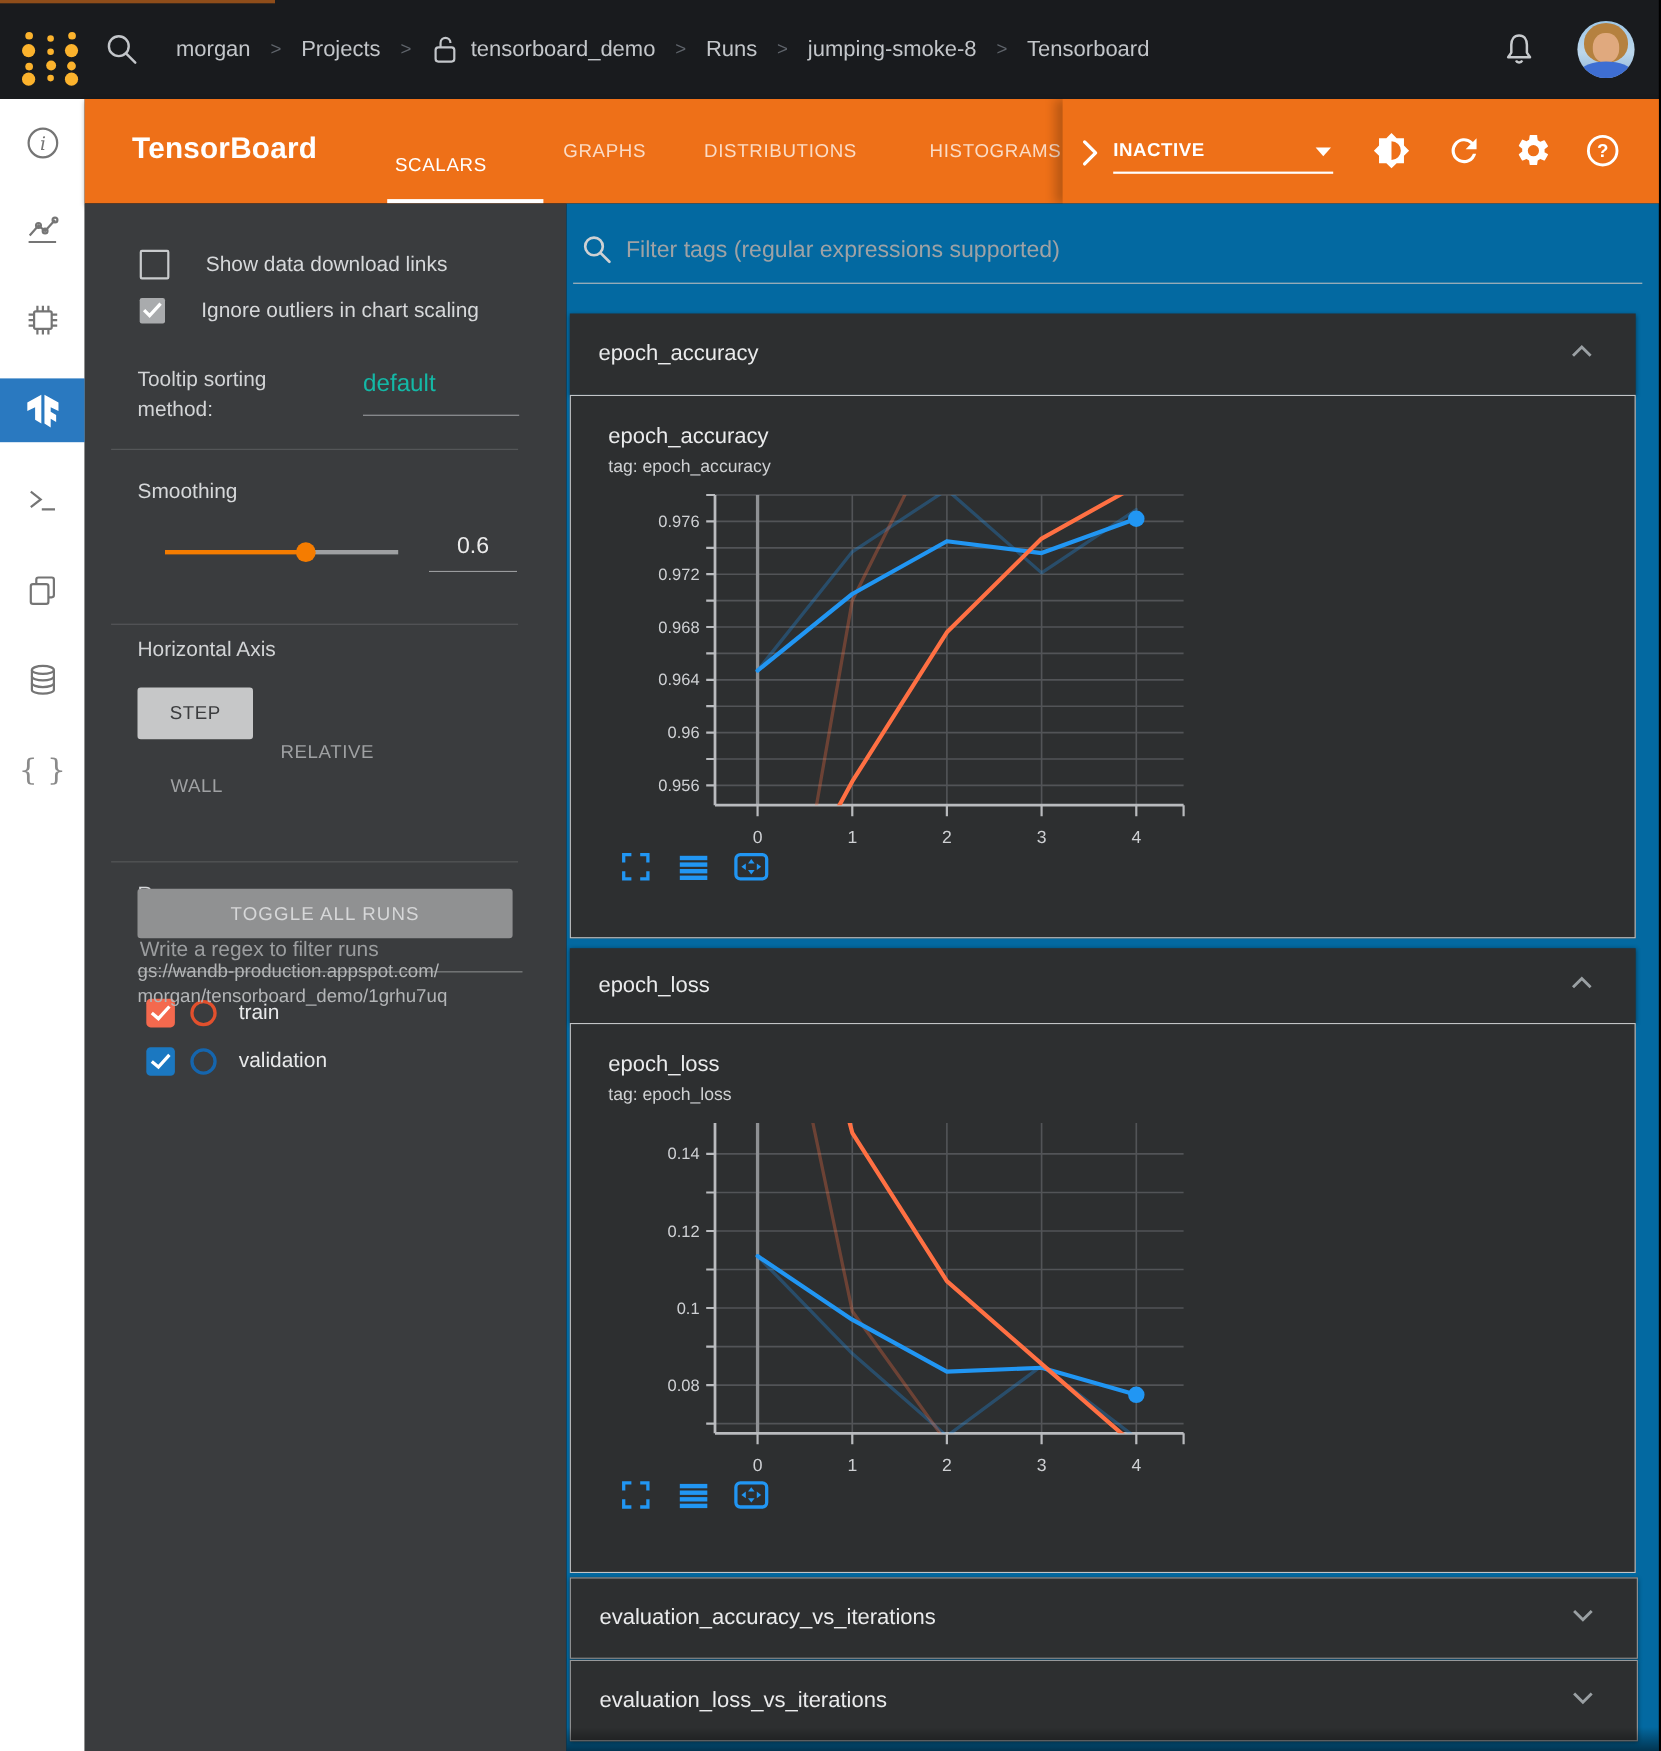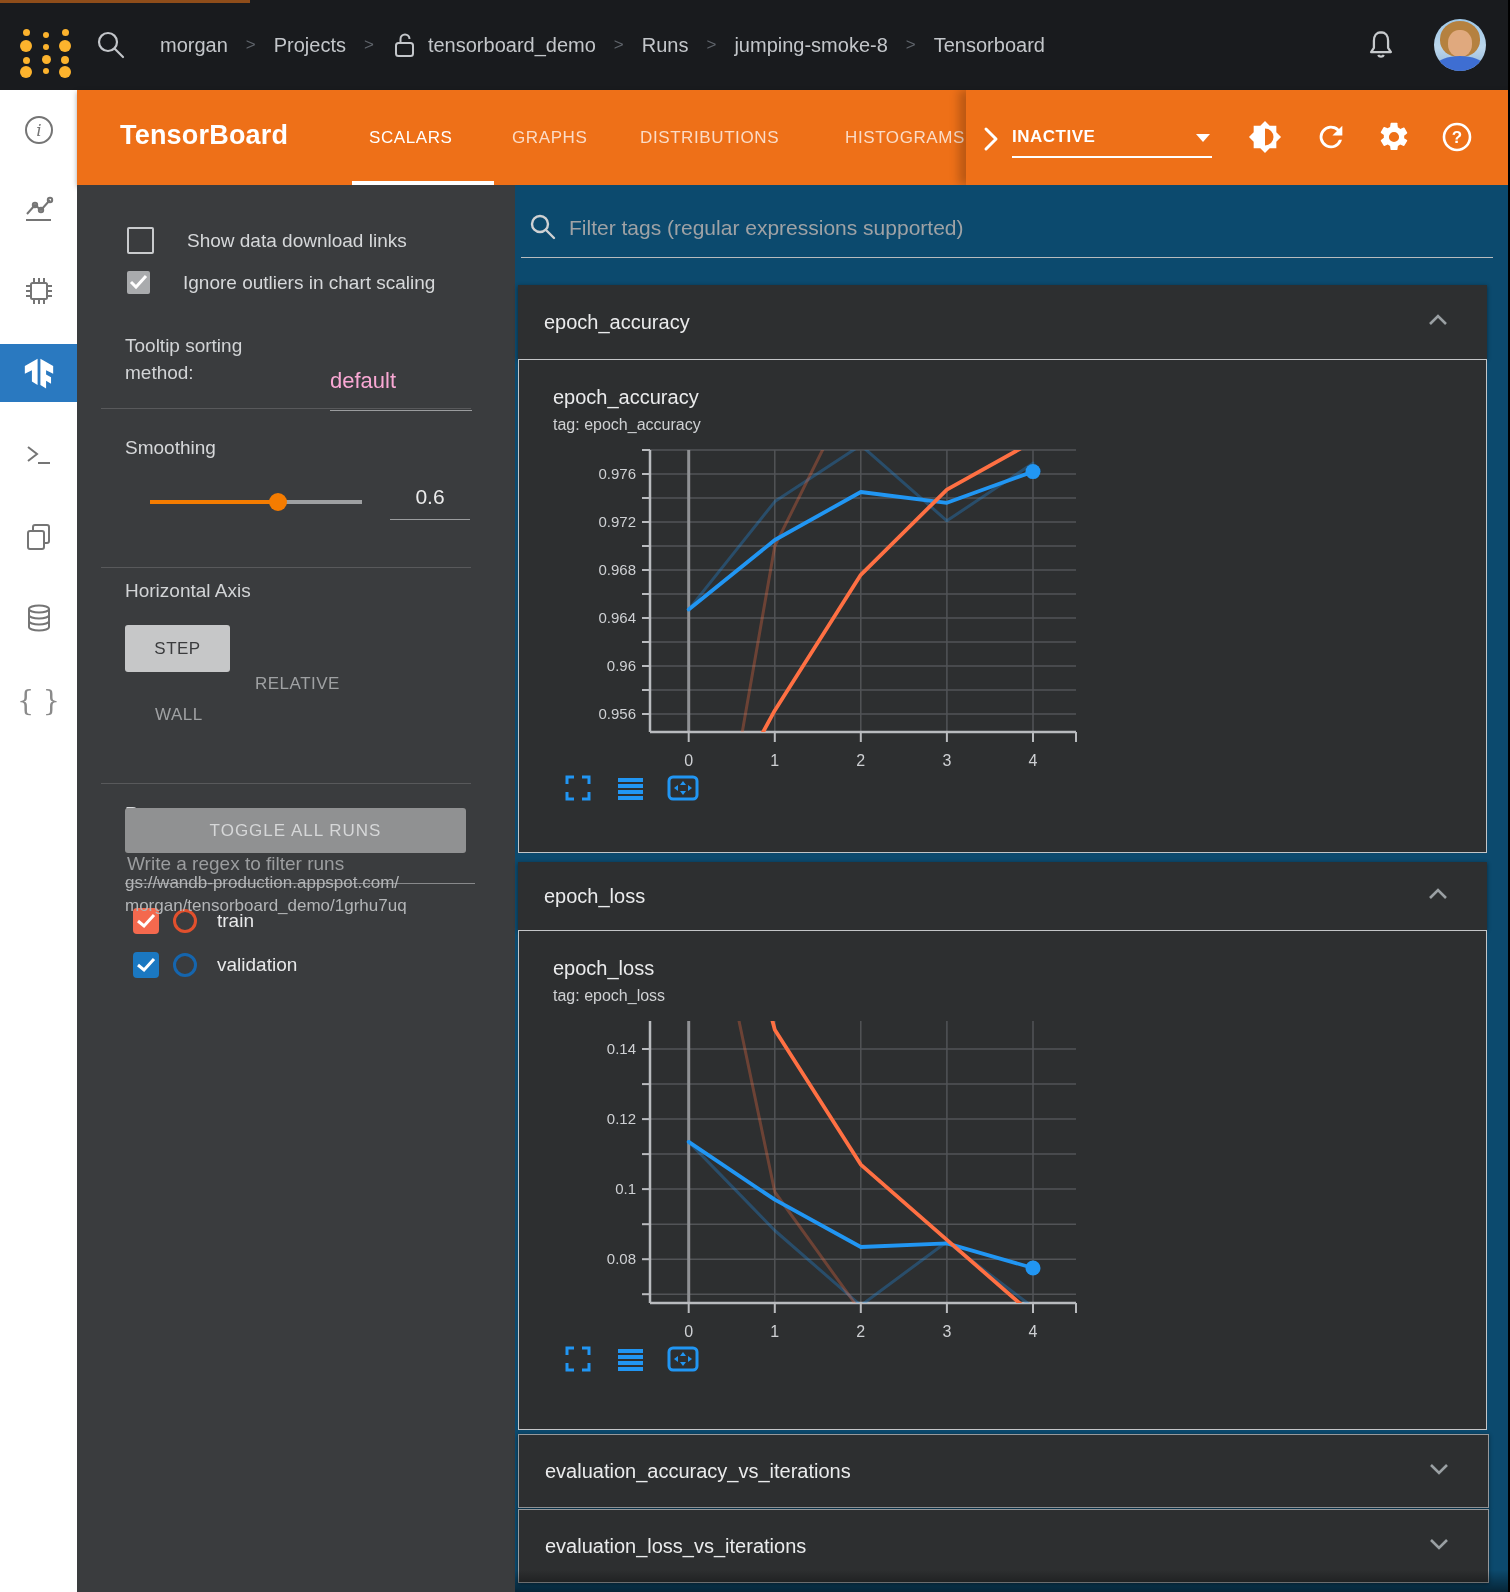--- a/index.html
+++ b/index.html
@@ -58,21 +58,21 @@
   #tb-panel{left:77px;top:185px;width:438px;height:1407px;background:#3a3c3e;overflow:hidden;
             color:#d6d8da;font-size:19px;}
   .divider{position:absolute;left:24px;width:370px;border-top:1px solid #58595b;}
   .cb-row{position:absolute;left:50px;display:flex;align-items:center;gap:33px;white-space:nowrap;}
   .cb{width:23px;height:23px;border-radius:2px;flex:0 0 auto;position:relative;}
   .cb.unchecked{border:2px solid #c9cbcd;background:transparent;}
   .cb.checked-gray{background:#a9abad;}
   .cb svg{position:absolute;left:2px;top:3px;}
   #tooltip-label{left:48px;top:147px;line-height:27px;color:#d2d4d6;}
   #tooltip-select{left:253px;top:150px;width:142px;height:42px;border-bottom:1px solid #9a9c9e;
-                  color:#f9a8d4;font-size:22px;cursor:pointer;margin-top:33px;}
+                  color:#14b8a6;font-size:22px;cursor:pointer;}
   #smoothing-label{left:48px;top:252px;}
   #slider{left:73px;top:310px;width:212px;height:14px;cursor:pointer;}
   #slider .trackL{position:absolute;left:0;top:5px;height:4px;width:128px;background:#f57c00;}
   #slider .trackR{position:absolute;left:128px;top:5px;height:4px;width:84px;background:#9ea0a2;}
   #slider .thumb{position:absolute;left:119px;top:-2px;width:18px;height:18px;border-radius:50%;
                  background:#f57c00;}
   #smoothing-value{left:313px;top:300px;width:80px;height:34px;color:#ececec;font-size:21px;
                    text-align:center;border-bottom:1px solid #9a9c9e;}
   #haxis-label{left:48px;top:395px;color:#d2d4d6;}
   #btn-step{left:48px;top:440px;width:105px;height:47px;background:#c6c7c8;color:#3b3c3e;
@@ -89,21 +89,21 @@
   .run-cb{width:26px;height:26px;border-radius:4px;position:relative;}
   .run-cb svg{position:absolute;left:3px;top:5px;}
   .run-circle{width:18px;height:18px;border-radius:50%;border:3px solid;}
   .run-name{color:#e8e9ea;font-size:19px;margin-left:6px;}
   #toggle-all{left:48px;top:623px;width:341px;height:45px;background:#909192;border-radius:3px;
               color:#d6d7d8;font-size:17px;letter-spacing:1px;display:flex;align-items:center;
               justify-content:center;cursor:pointer;}
   #gs-path{left:48px;top:686px;color:#b3b5b7;font-size:17px;line-height:23px;}
 
   
-  #main{left:515px;top:185px;width:993px;height:1407px;background:#0c4a6e;}
+  #main{left:515px;top:185px;width:993px;height:1407px;background:#0369a1;}
   #filter-bar{left:6px;top:12px;width:972px;height:60px;border-bottom:1px solid #b9bcbe;}
   #filter-bar svg{position:absolute;left:8px;top:16px;}
   #filter-input{position:absolute;left:46px;top:10px;width:900px;height:40px;background:transparent;
                 border:none;outline:none;color:#e8e8e8;font-size:21px;font-family:inherit;}
   #filter-input::placeholder{color:#9fa2a5;}
 
   .card{position:absolute;left:3px;width:969px;background:#2d2f30;
         box-shadow:0 1px 4px rgba(0,0,0,.45);}
   .card-header{position:relative;width:100%;height:100%;cursor:pointer;}
   .card-title{position:absolute;left:26px;top:50%;transform:translateY(-50%);
@@ -243,21 +243,21 @@
       <path d="M6 19 A10 3.6 0 0 0 26 19"></path>
       </svg>
   </div>
   <div class="side-item" style="top:570px;">
     <span class="brace-txt">{ }</span>
   </div>
 </div>
 
 <div id="tb-header" class="abs">
   <div id="tb-title" class="abs">TensorBoard</div>
-  <div class="tb-tab active abs" style="left:292px;">SCALARS</div>
+  <div class="tb-tab active abs" style="left:282px;margin-top:12px;">SCALARS</div>
   <div class="tb-tab abs" style="left:435px;">GRAPHS</div>
   <div class="tb-tab abs" style="left:563px;">DISTRIBUTIONS</div>
   <div class="tb-tab abs" style="left:768px;">HISTOGRAMS</div>
   <div id="tab-underline" class="abs"></div>
   <div id="tb-right" class="abs">
     <div class="chev abs">
       <svg width="22" height="26" viewBox="0 0 22 26">
         <polyline points="6,3 16,13 6,23" fill="none" stroke="#fff" stroke-width="3" stroke-linecap="round" stroke-linejoin="round"></polyline>
       </svg>
     </div>

